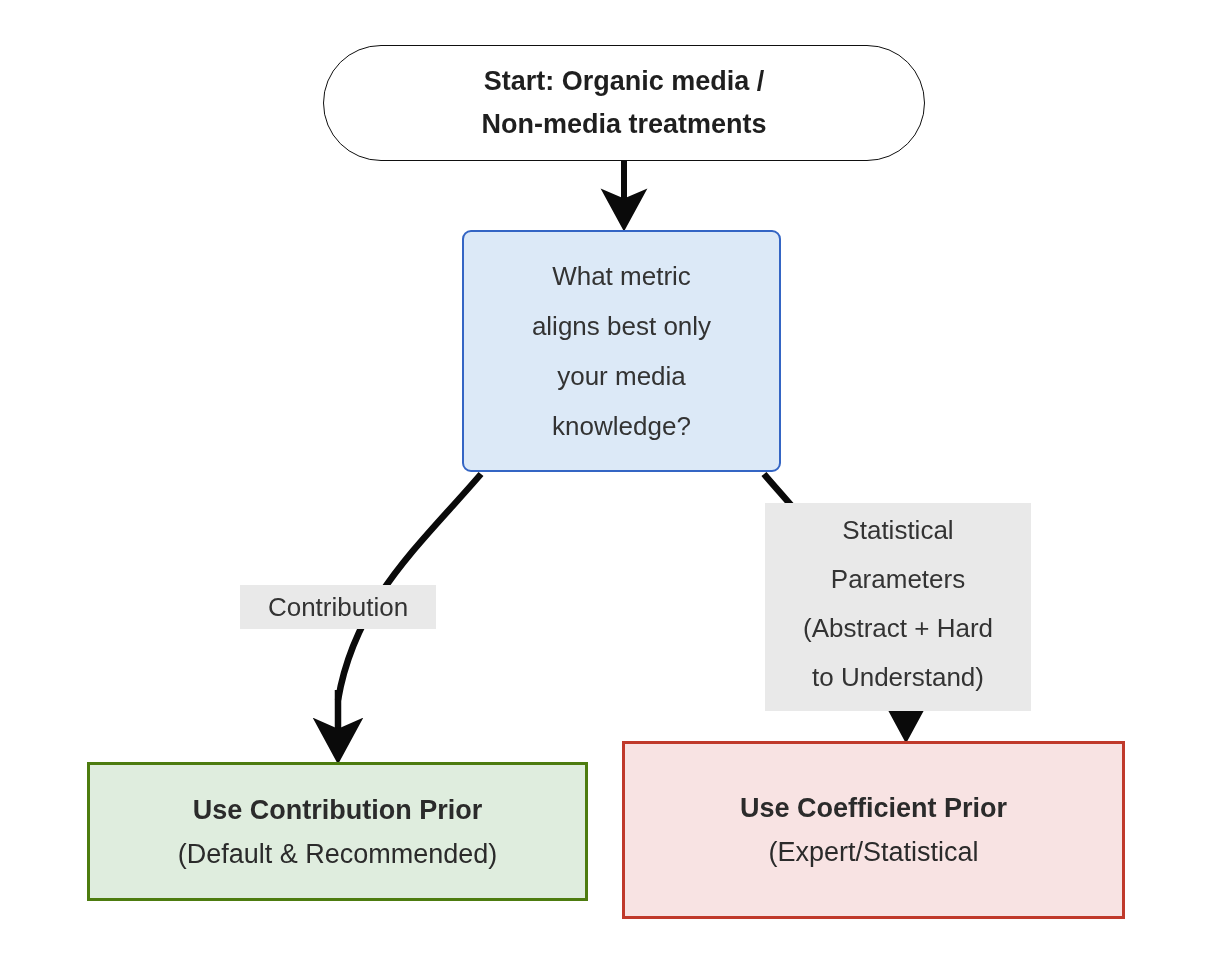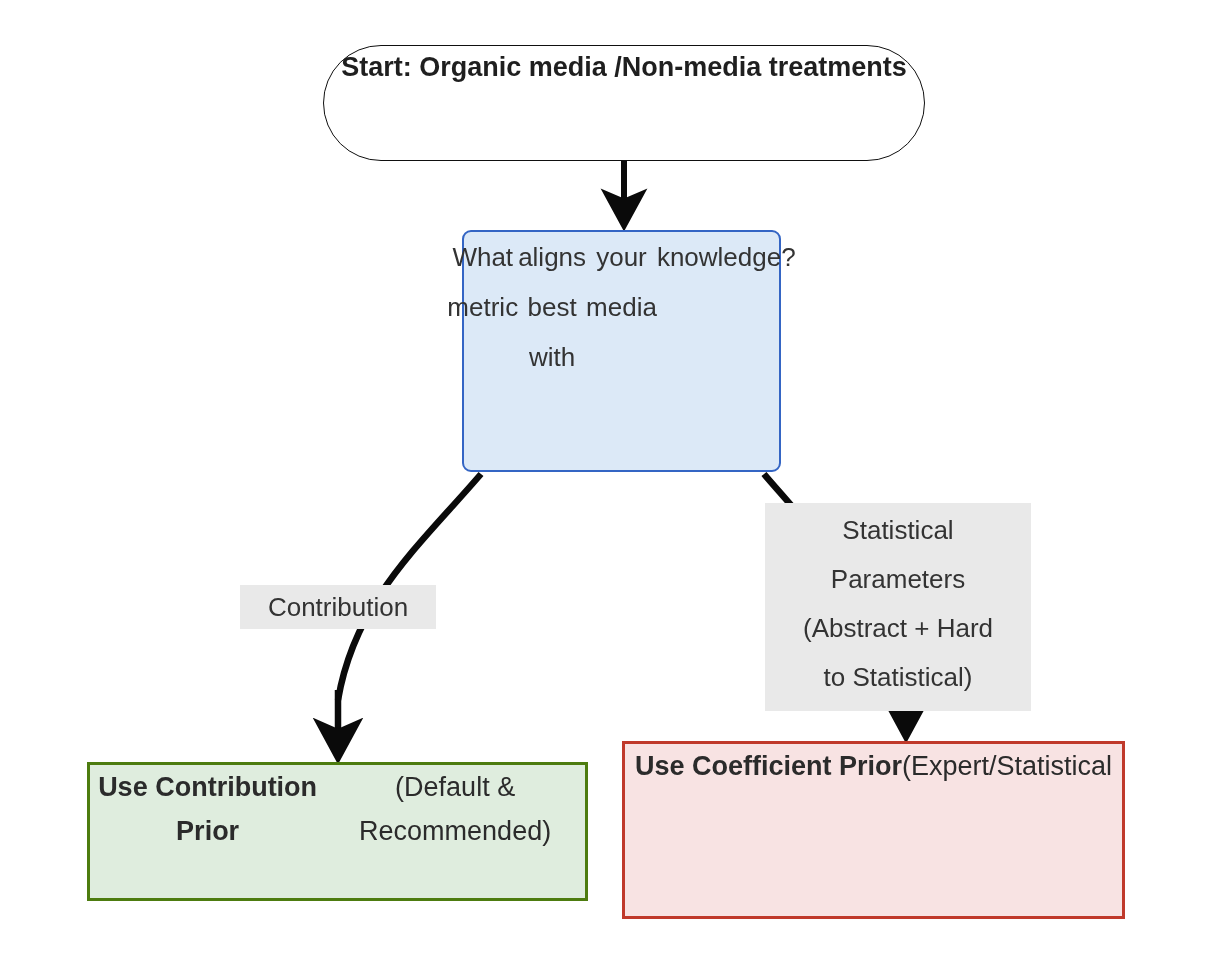--- a/index.html
+++ b/index.html
@@ -26,22 +26,22 @@
     left: 0;
     top: 0;
     width: 1208px;
     height: 953px;
     pointer-events: none;
   }
   .node {
     position: absolute;
     box-sizing: border-box;
     display: flex;
-    flex-direction: row;
-    align-items: flex-start;
+    flex-direction: column;
+    align-items: center;
     justify-content: center;
     text-align: center;
     color: #2b2b2b;
   }
 
   
   #node-start {
     left: 323px;
     top: 45px;
     width: 602px;
@@ -154,31 +154,31 @@
       <path d="M906,698 L906,733" fill="none" stroke="#0a0a0a" stroke-width="6.5" marker-end="url(#arrowhead)"></path>
     </g>
   </svg>
 
   <div class="edge-label" id="label-contribution">Contribution</div>
 
   <div class="edge-label" id="label-statistical">
     <span>Statistical</span>
     <span>Parameters</span>
     <span>(Abstract + Hard</span>
-    <span>to Statistical)</span>
+    <span>to Understand)</span>
   </div>
 
   <div class="node" id="node-start">
     <span class="line-bold">Start: Organic media /</span>
     <span class="line-bold">Non-media treatments</span>
   </div>
 
   <div class="node" id="node-decision">
     <span class="line-reg">What metric</span>
-    <span class="line-reg">aligns best with</span>
+    <span class="line-reg">aligns best only</span>
     <span class="line-reg">your media</span>
     <span class="line-reg">knowledge?</span>
   </div>
 
   <div class="node" id="node-contribution">
     <span class="line-bold">Use Contribution Prior</span>
     <span class="line-reg">(Default &amp; Recommended)</span>
   </div>
 
   <div class="node" id="node-coefficient">

